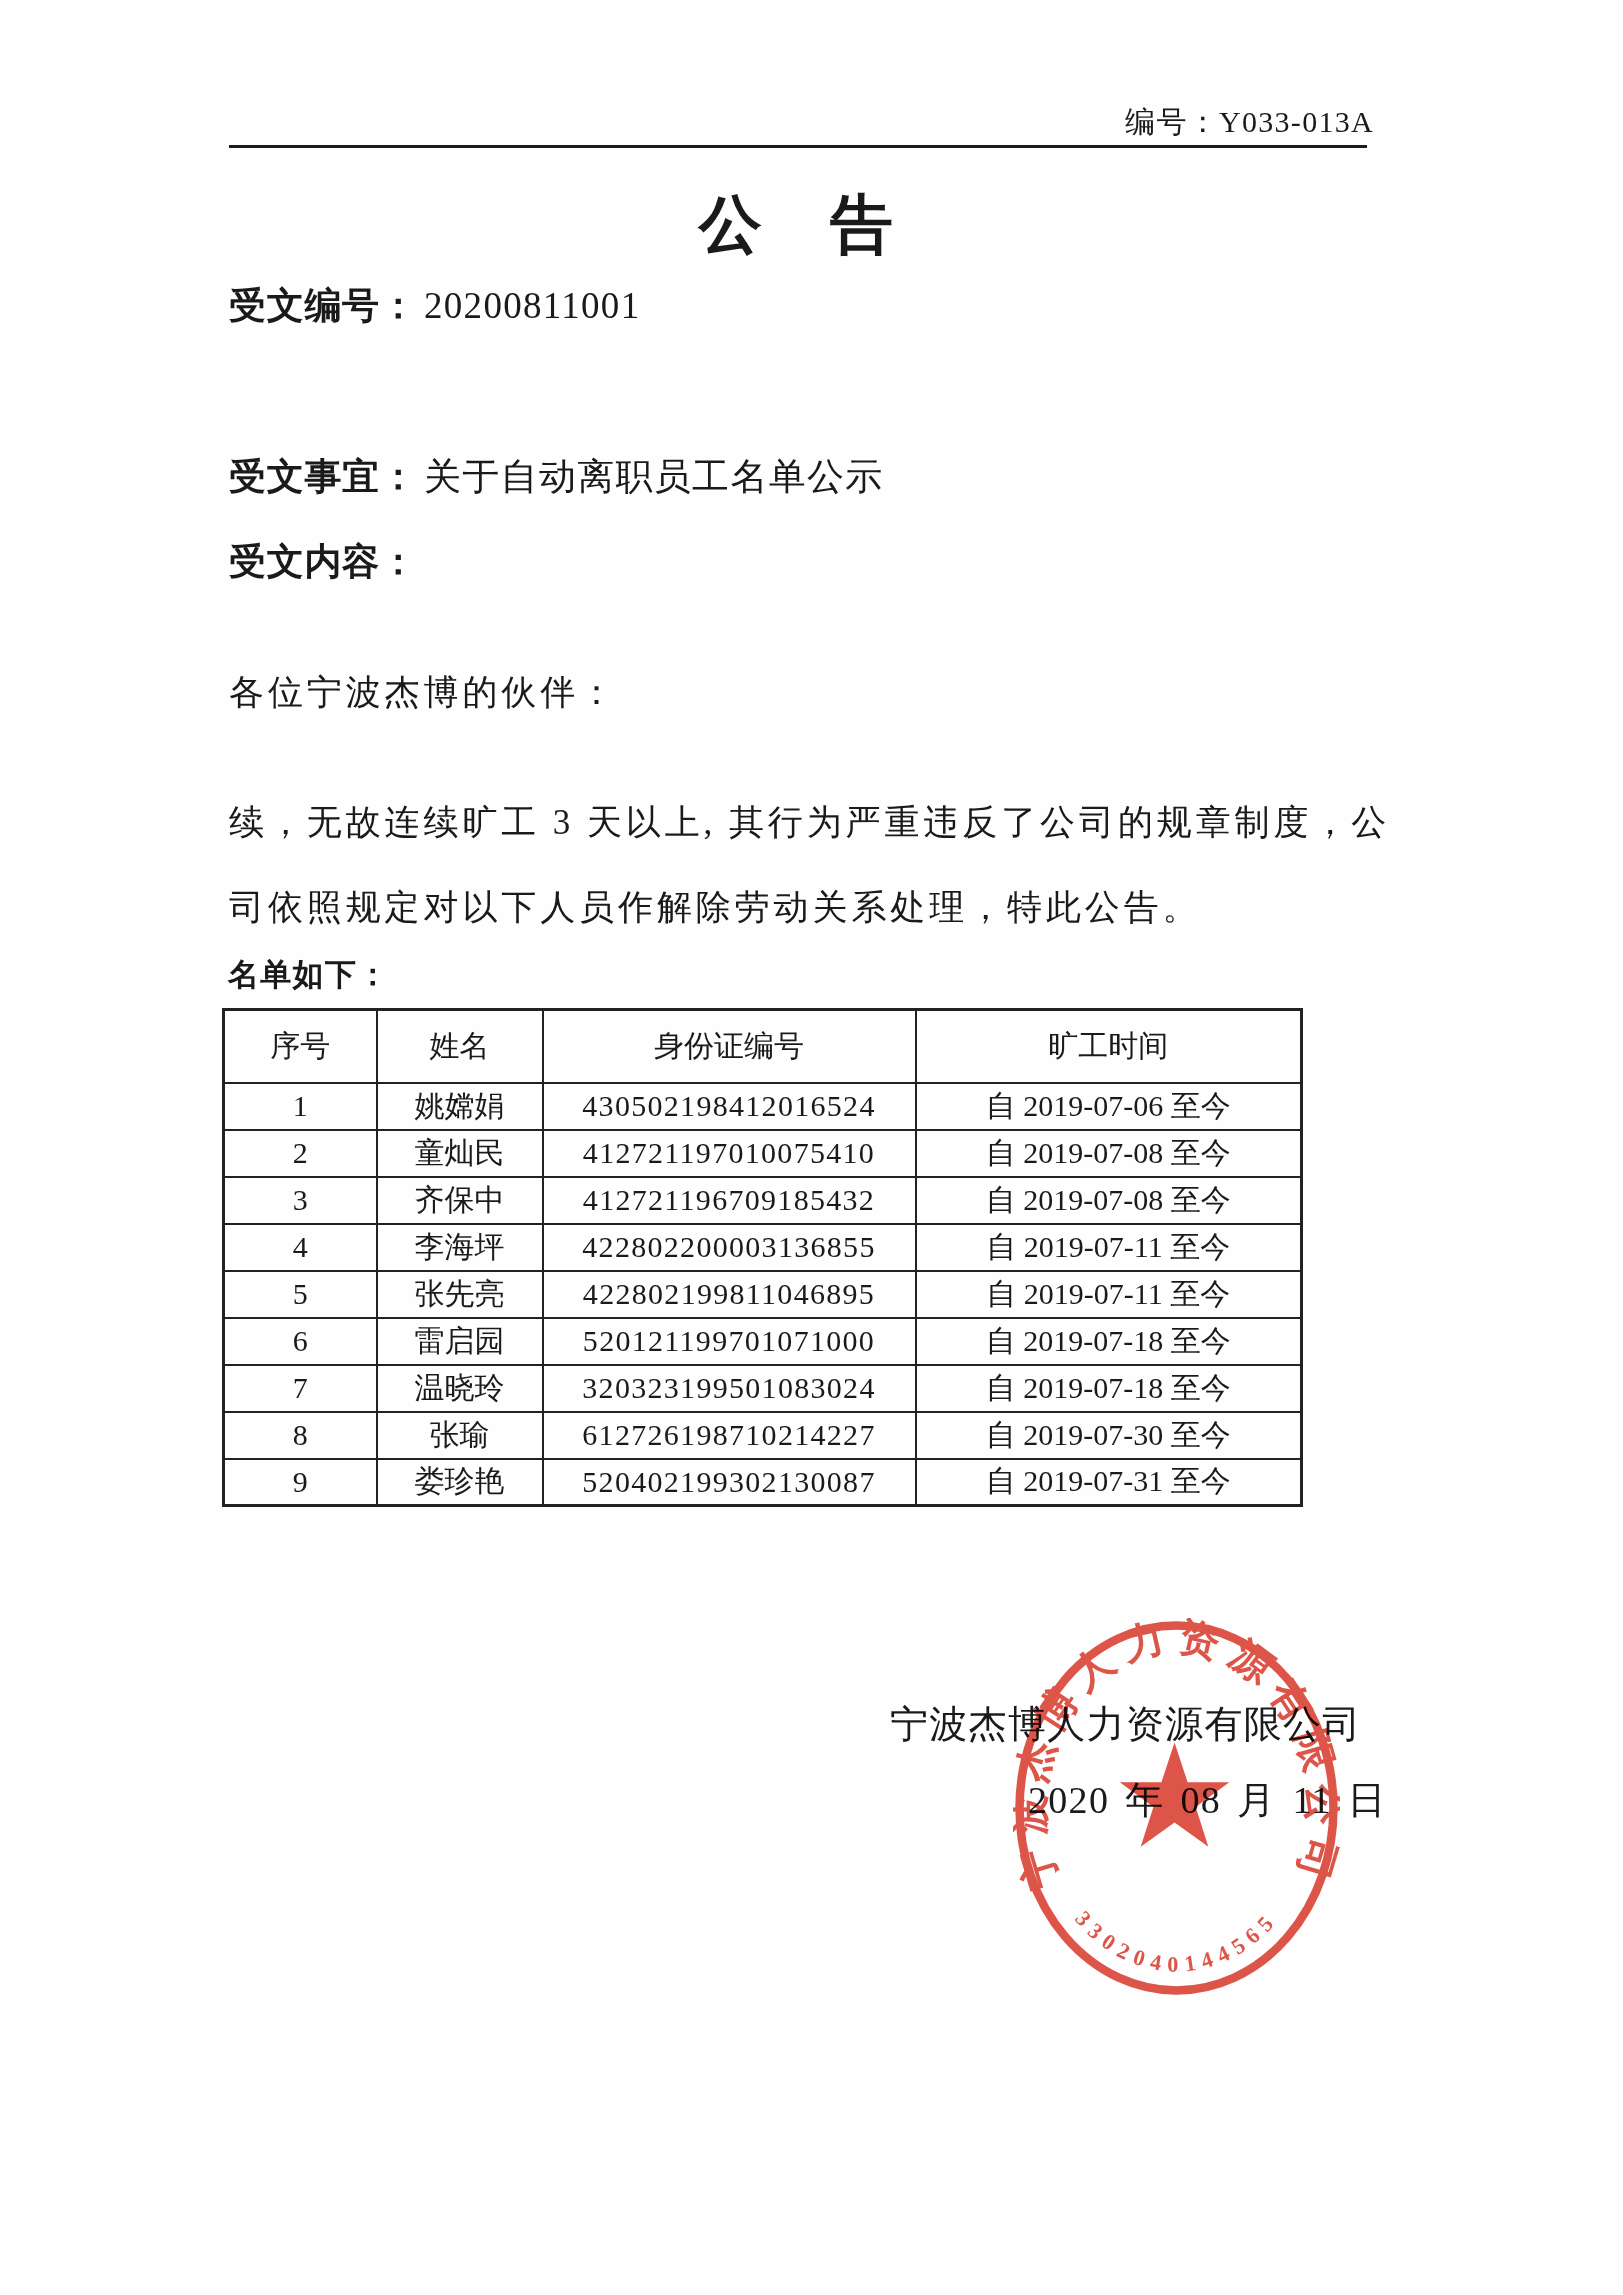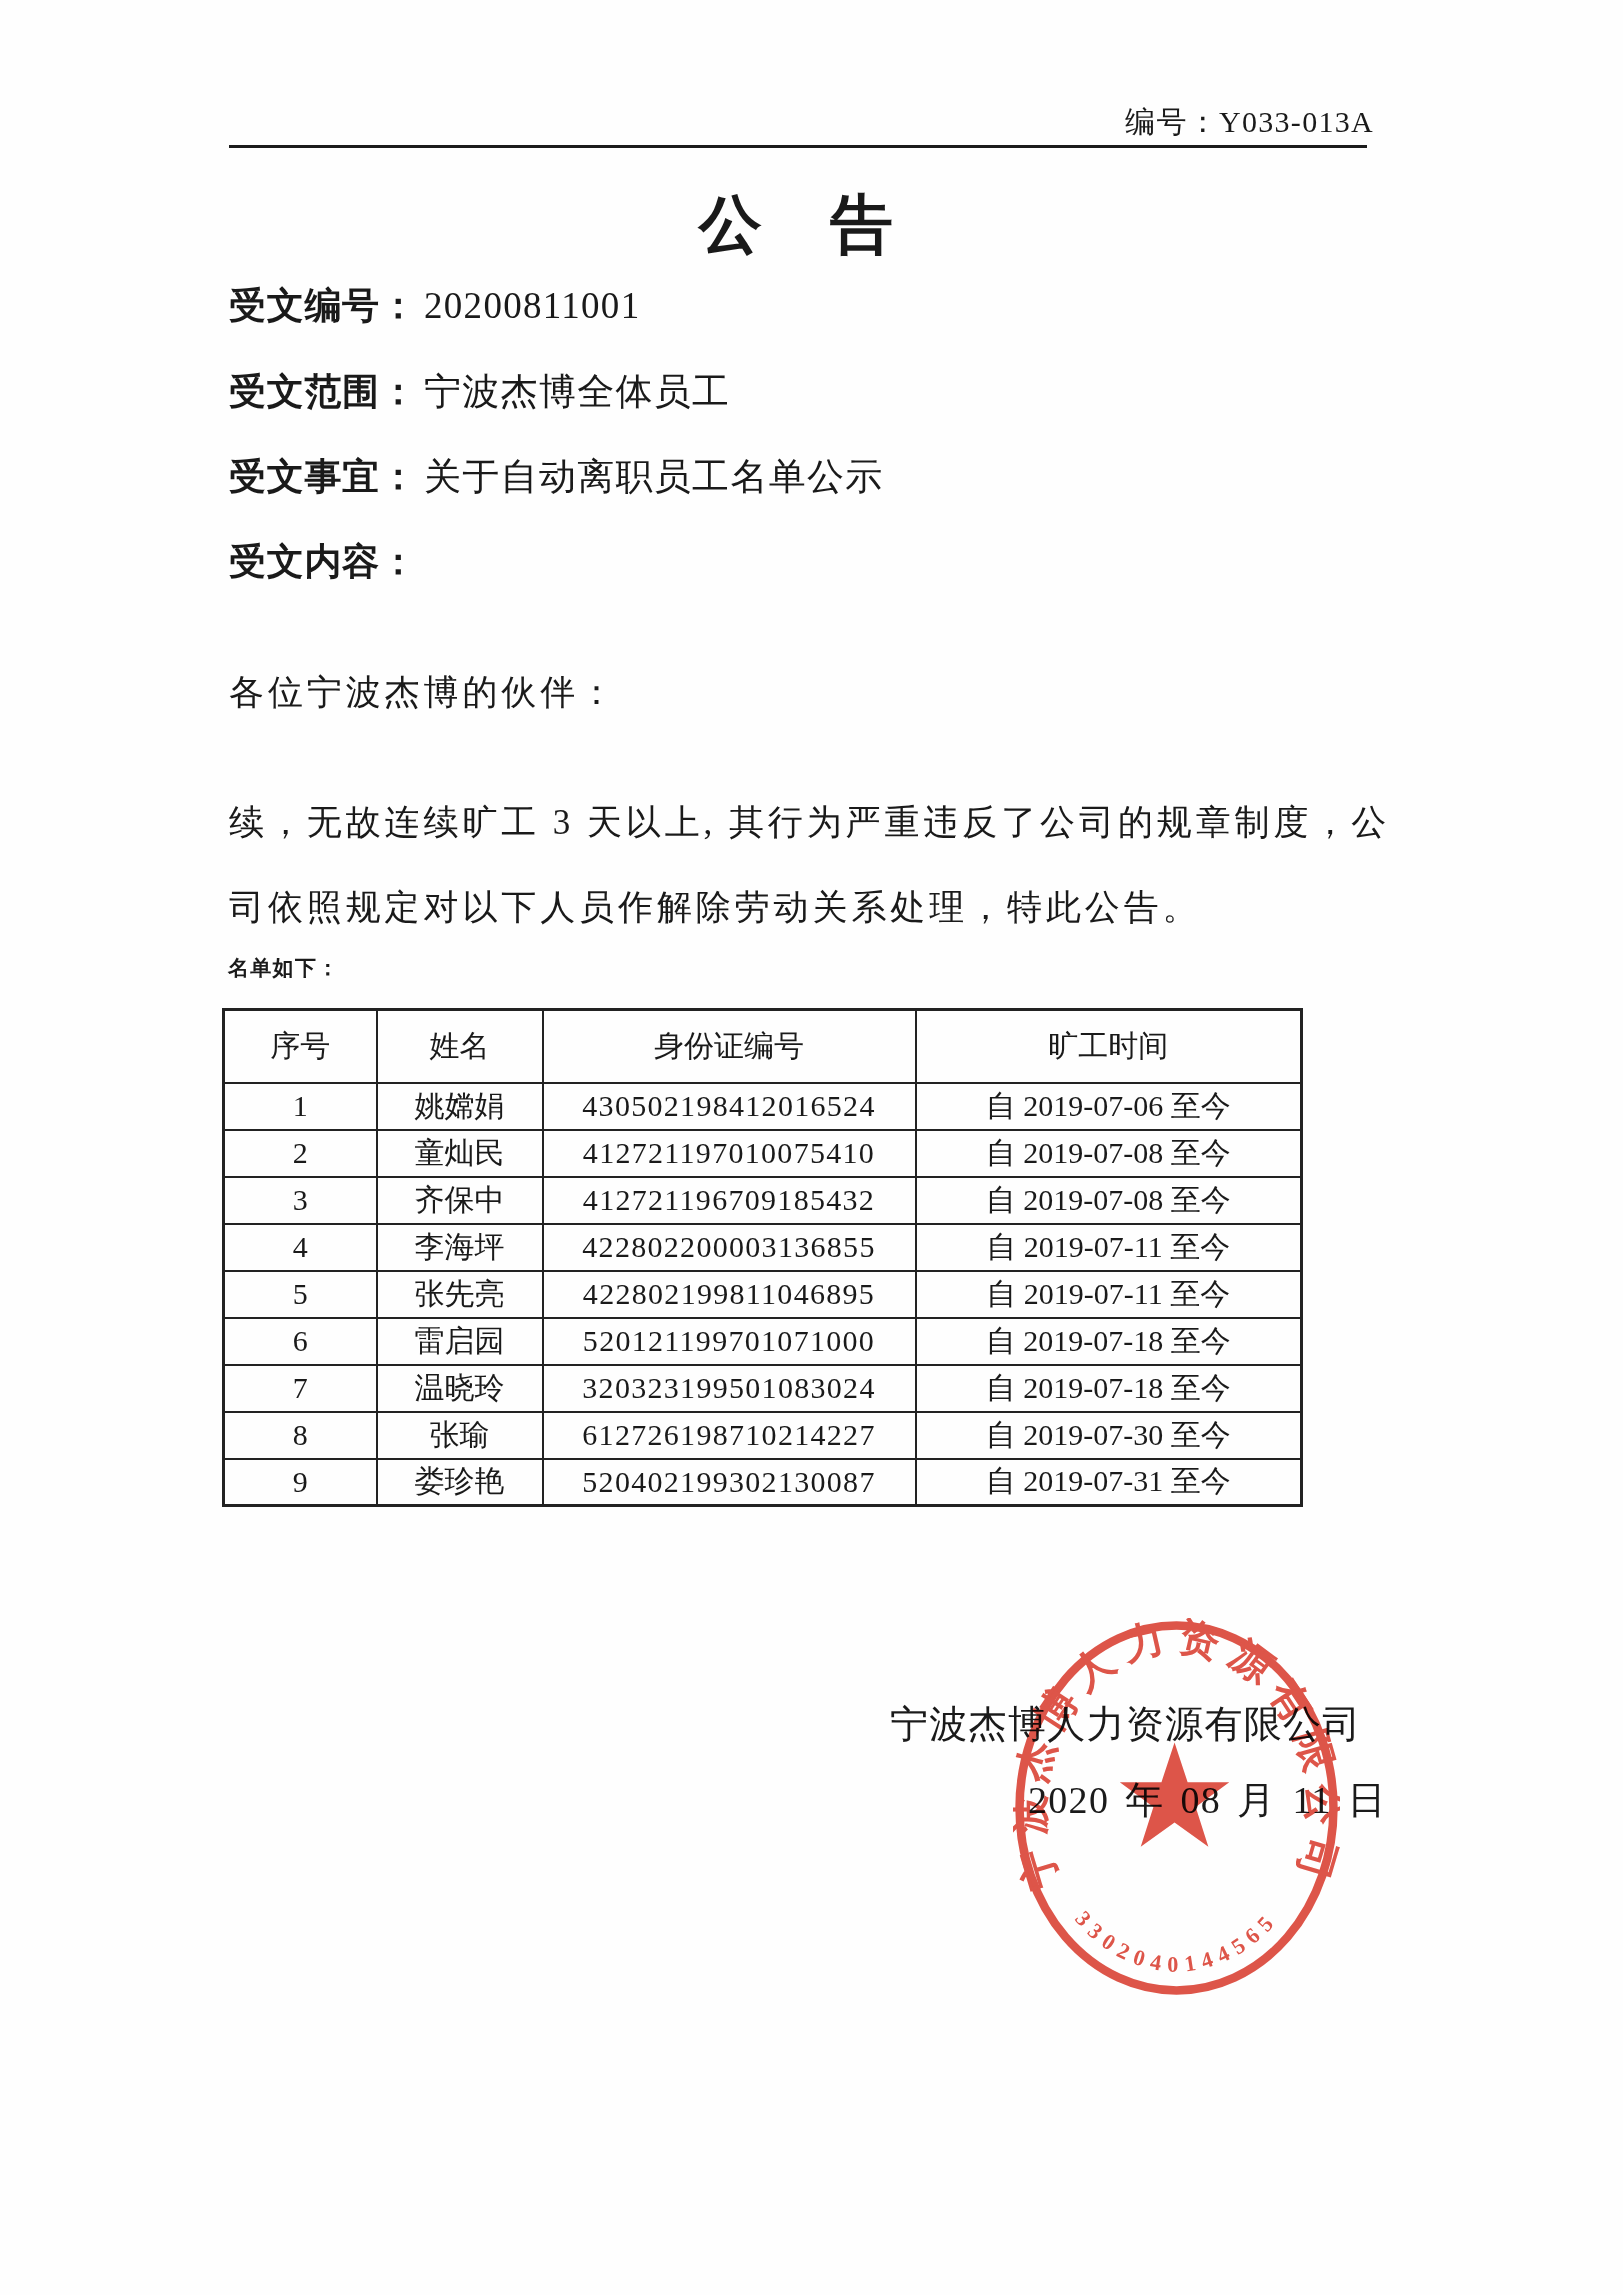--- a/index.html
+++ b/index.html
@@ -23,21 +23,21 @@
   .field .fvalue{margin-left:6.5px;letter-spacing:1.3px;}
   .f0{top:281px;} .f1{top:367px;} .f2{top:452px;} .f3{top:537px;}
   .greeting{
     position:absolute;left:229px;top:621px;font-size:35px;letter-spacing:3.9px;white-space:nowrap;margin-top:48px;
   }
   .para-line{
     position:absolute;left:229px;font-size:35px;letter-spacing:3.9px;white-space:nowrap;
   }
   .p0{top:713px;text-indent:73px;} .p1{top:799px;} .p2{top:884px;}
   .list-intro{
-    position:absolute;left:228px;top:954px;font-size:21px;font-weight:700;letter-spacing:1.3px;
+    position:absolute;left:228px;top:954px;font-size:31px;font-weight:700;letter-spacing:1.3px;
   }
   table.roster{
     position:absolute;left:222px;top:1008px;border-collapse:collapse;table-layout:fixed;
     width:1077px;
     padding-left:28px;
   }
   table.roster th,table.roster td{
     border:2px solid #222222;text-align:center;vertical-align:middle;
     font-size:30px;font-weight:400;padding:0;
   }
@@ -62,23 +62,20 @@
 
 <div class="page">
 
   <div class="doc-number">编号：Y033-013A</div>
   <div class="top-rule"></div>
 
   <h1 class="title">公　告</h1>
 
   <div class="field f0">
     <span class="flabel">受文编号：</span><span class="fvalue">20200811001</span>
-  </div>
-  <div class="field f1">
-    <span class="flabel">受文范围：</span><span class="fvalue">宁波杰博全体员工</span>
   </div>
   <div class="field f2">
     <span class="flabel">受文事宜：</span><span class="fvalue">关于自动离职员工名单公示</span>
   </div>
   <div class="field f3">
     <span class="flabel">受文内容：</span><span class="fvalue"></span>
   </div>
 
   <div class="greeting">各位宁波杰博的伙伴：</div>
 

